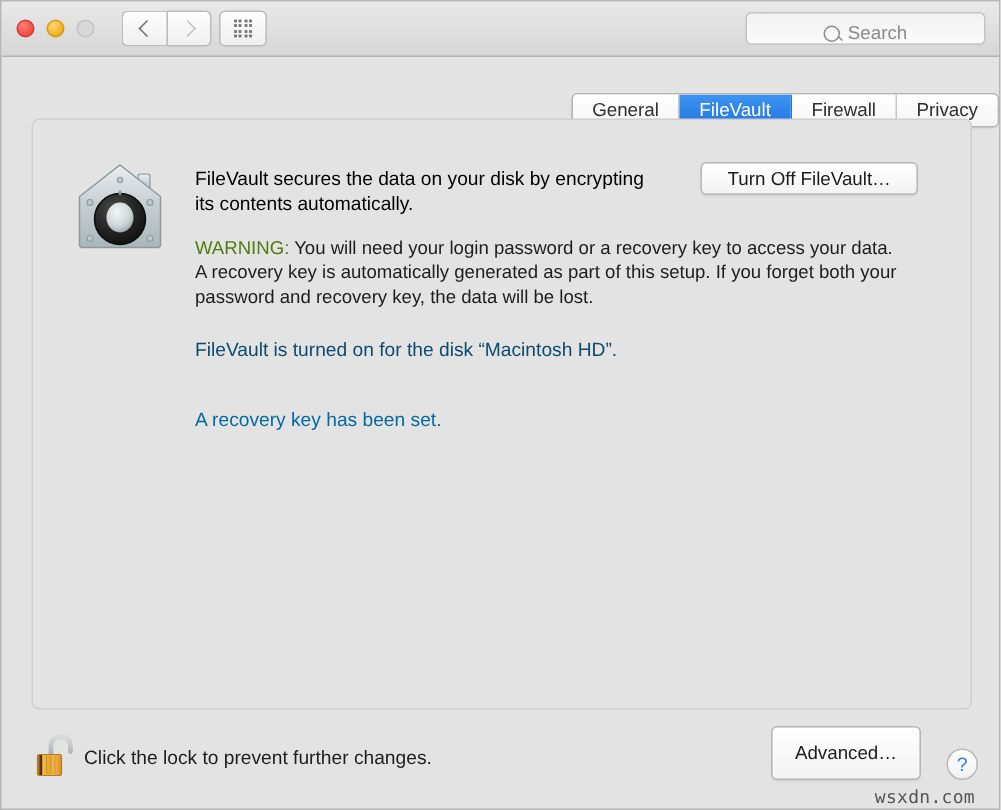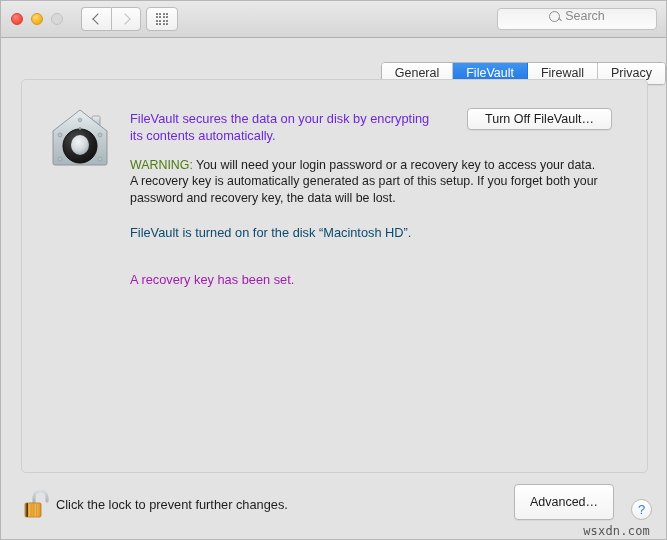--- a/index.html
+++ b/index.html
@@ -136,21 +136,21 @@
     position: absolute;
     right: 9px;
     top: 7px;
     width: 160px;
     height: 22px;
     background: linear-gradient(to bottom, #f2f2f2, #fbfbfb);
     border: 1px solid #c3c3c3;
     border-radius: 4px;
     box-sizing: border-box;
     display: flex;
-    align-items: flex-start;
+    align-items: flex-end;
     justify-content: center;
   }
   .search-inner {
     display: flex;
     align-items: center;
     gap: 5px;
   }
   .mag {
     width: 9px;
     height: 9px;
@@ -230,21 +230,21 @@
     height: 64px;
   }
 
   #intro-text {
     position: absolute;
     left: 108px;
     top: 30px;
     width: 300px;
     font-size: 12.8px;
     line-height: 17px;
-    color: #6d28d9;
+    color: #000000;
   }
 
   #turn-off-btn {
     position: absolute;
     right: 35px;
     top: 28px;
     min-width: 145px;
     height: 22px;
     background: linear-gradient(to bottom, #ffffff, #f3f3f3);
     border: 1px solid #b7b7b7;
@@ -277,21 +277,21 @@
     left: 108px;
     top: 145px;
     font-size: 12.8px;
     color: #0c4a6e;
   }
   #status-line-2 {
     position: absolute;
     left: 108px;
     top: 192px;
     font-size: 12.8px;
-    color: #a21caf;
+    color: #0369a1;
   }
 
   
   #lock-row {
     position: absolute;
     left: 22px;
     bottom: 18px;
     display: flex;
     align-items: center;
     gap: 3px;

